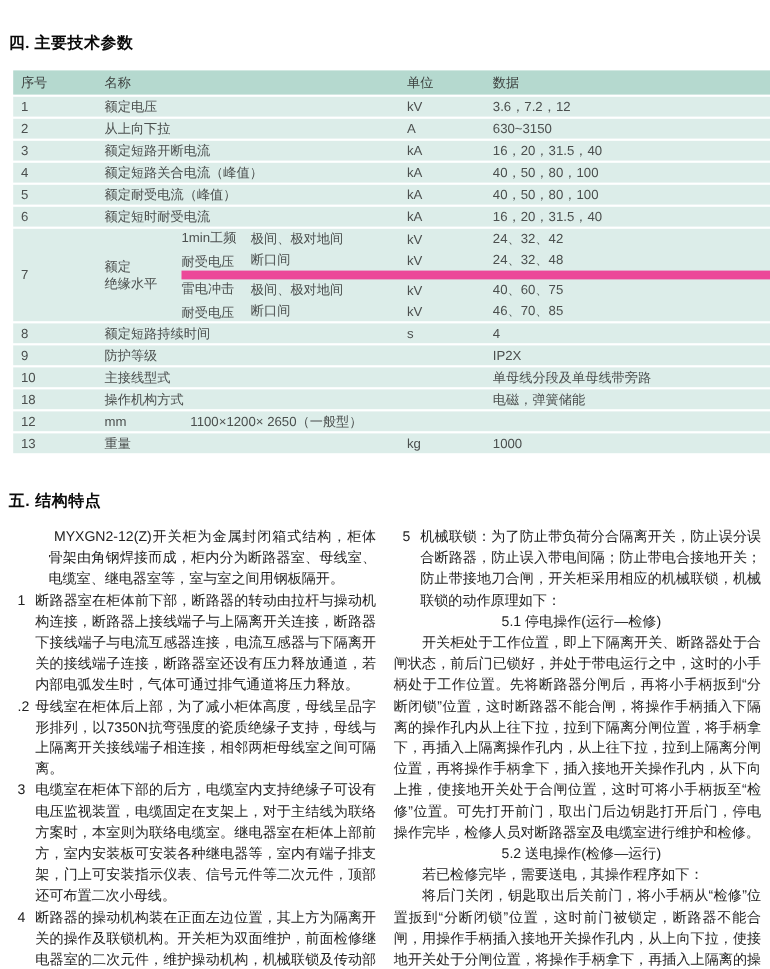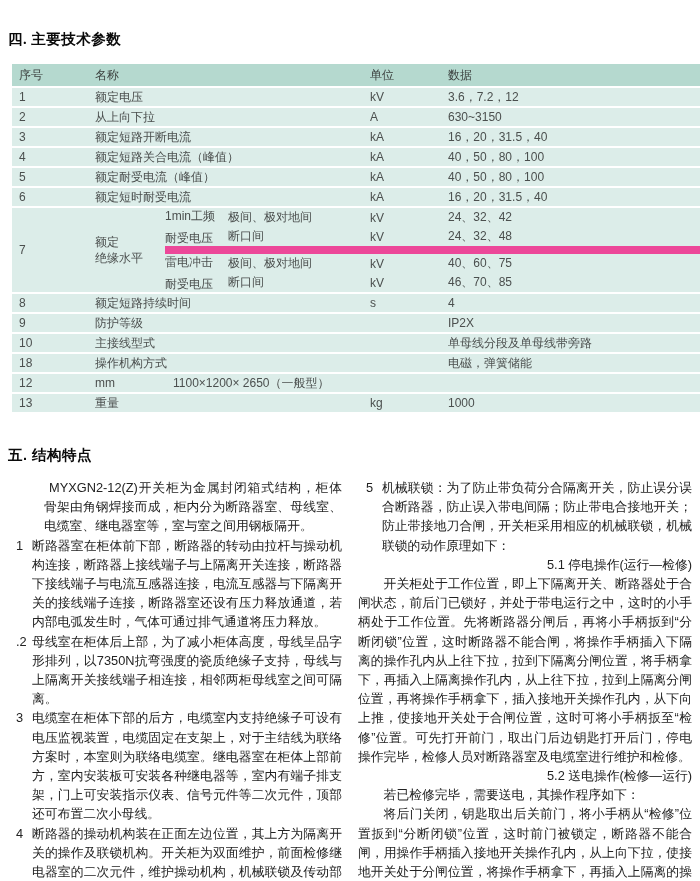--- a/index.html
+++ b/index.html
@@ -32,21 +32,21 @@
   .r7sub { display:flex; align-items:center; height:19px;justify-content:space-between; }
   .c-scope { width:142px; flex:none; }
 
   
   .cols { display:flex; gap:16px; margin:13px 8px 0 8px; font-size:12.8px; line-height:19.2px; color:#222222; }
   .col { flex:1; min-width:0; text-align:justify; }
   .intro { text-indent:5px;margin-left:36px; }
   .item { display:flex; padding-left:8px; }
   .item .num { flex:none; width:16px; }
   .item .body { flex:1; text-align:justify; }
-  .sub-h { padding-left:7px; text-align:right; }
+  .sub-h { padding-left:7px; text-align:center; }
   .para { text-indent:2em; }
 </style>
 </head>
 <body>
 
 <div class="sec-title" id="title4">四. 主要技术参数</div>
 
 <div class="ptable">
   <div class="trow head">
     <span class="c-no">序号</span>

